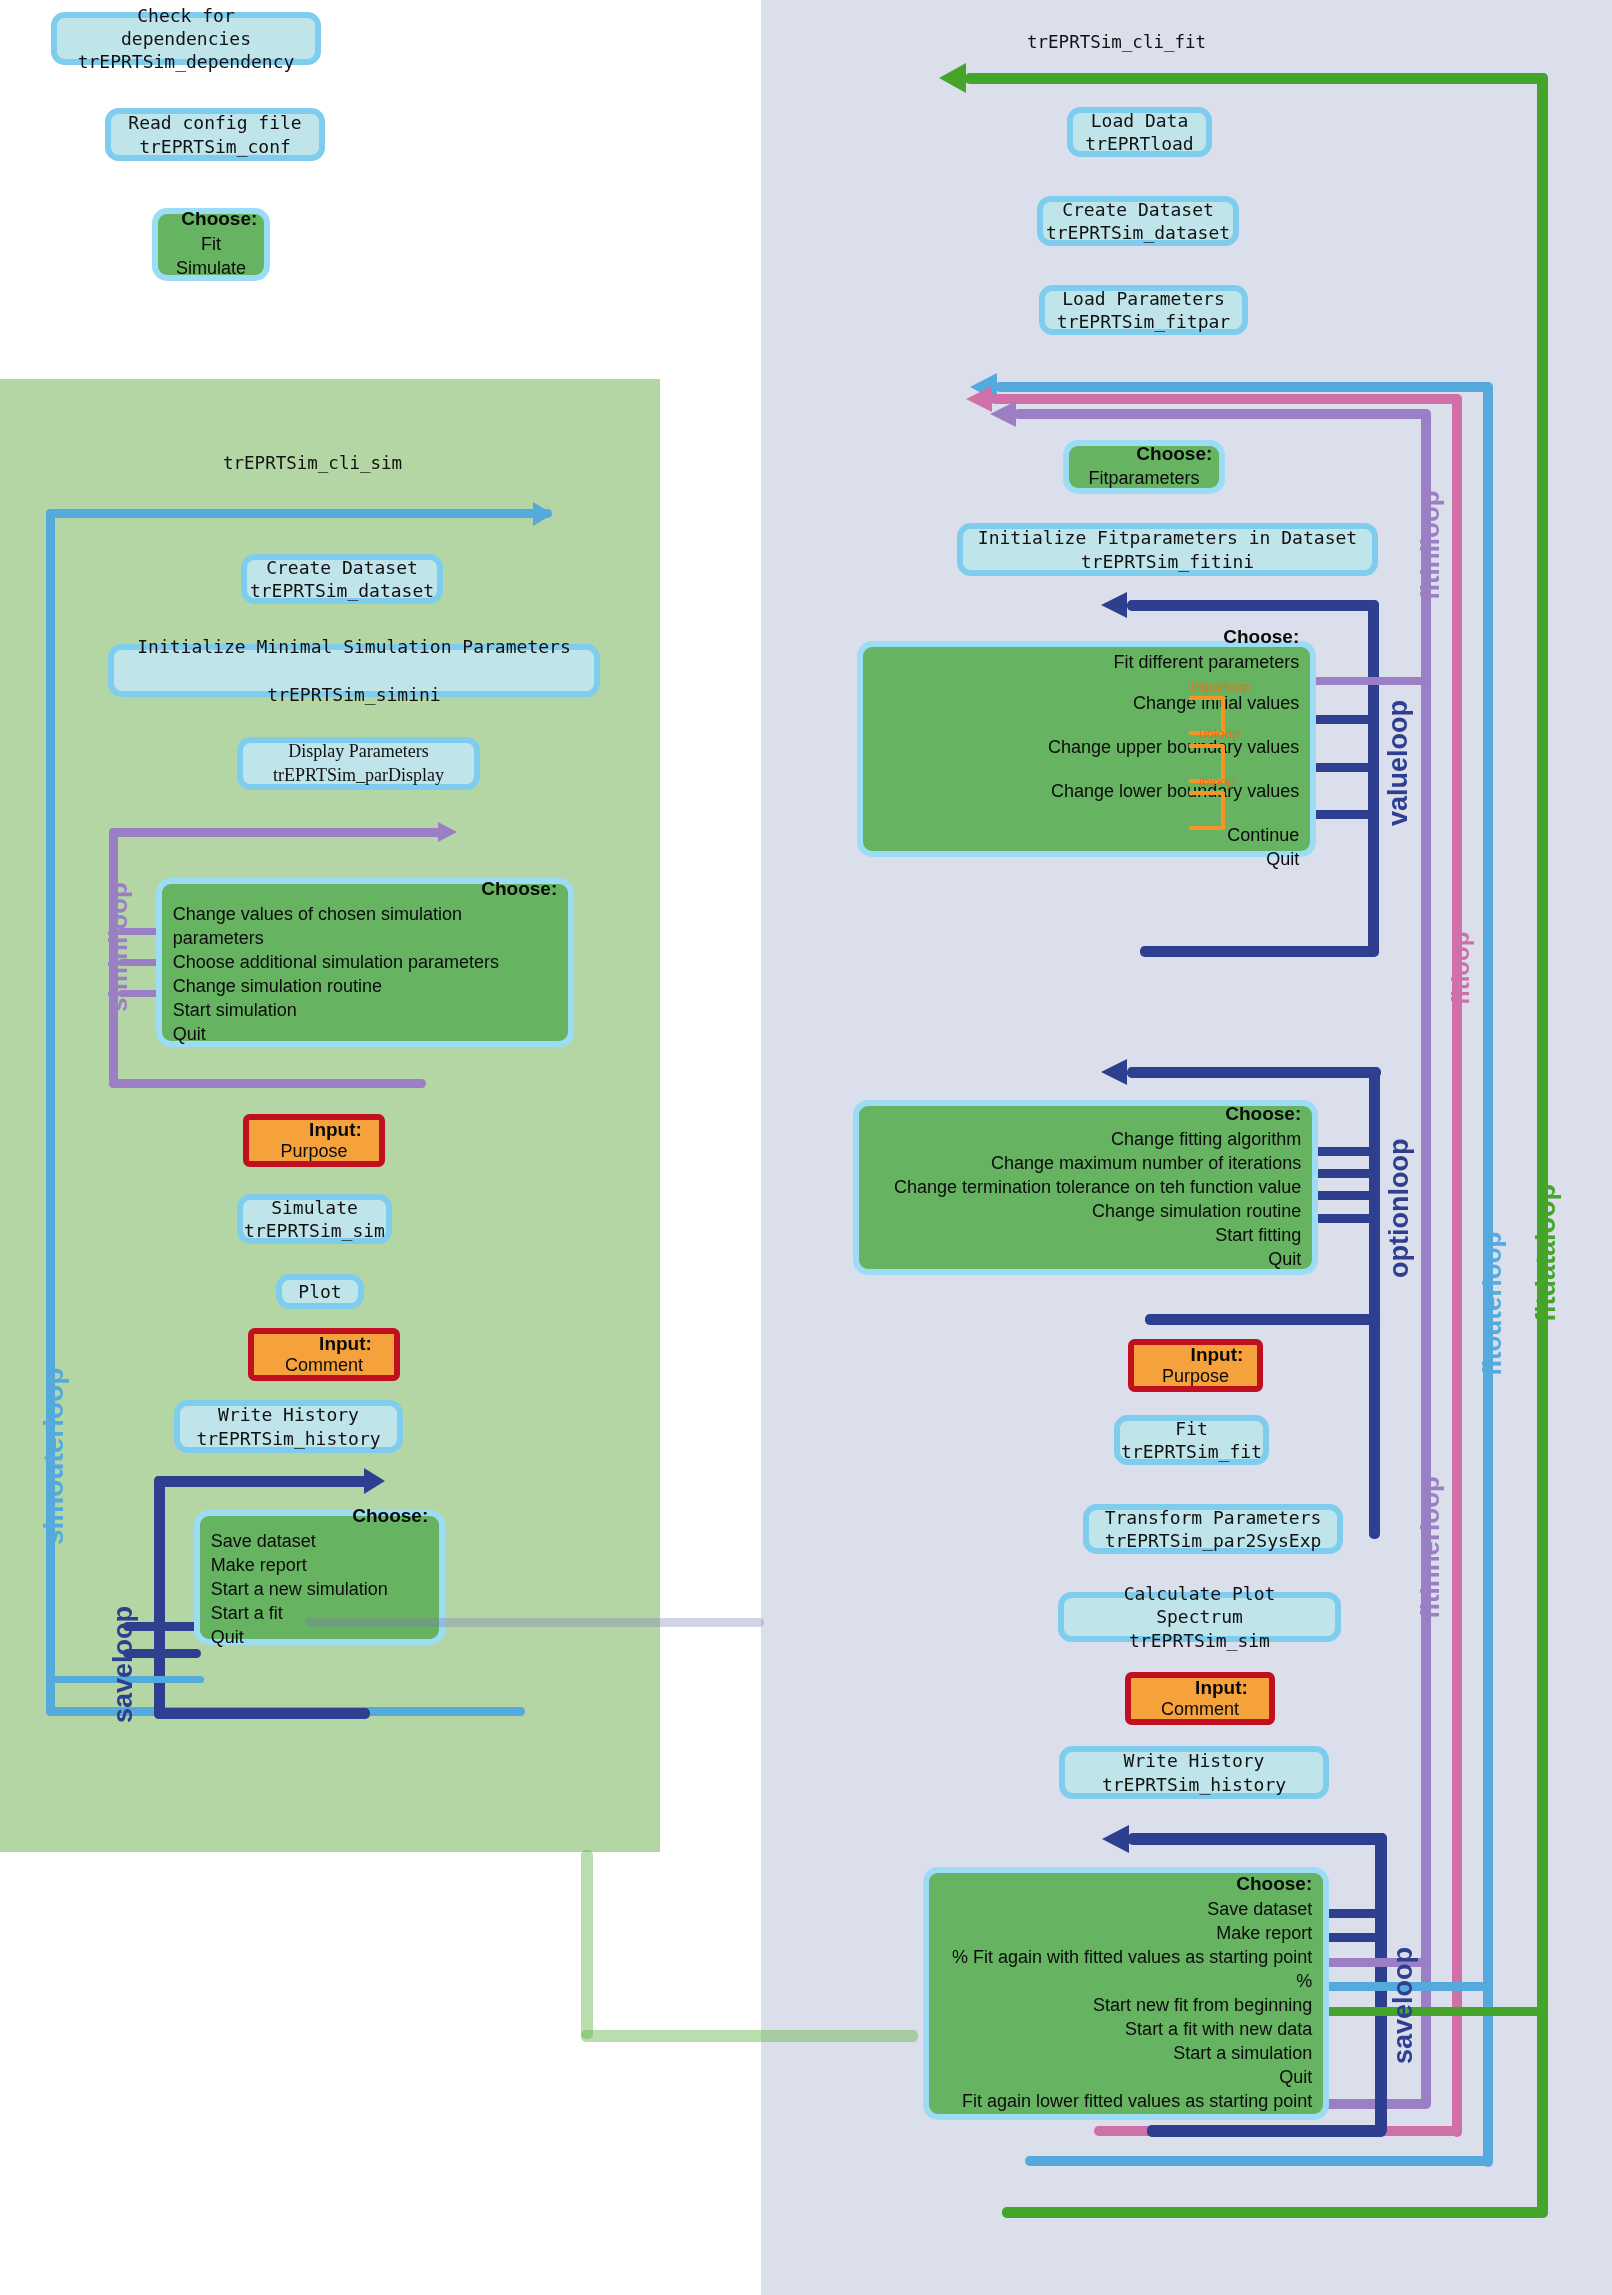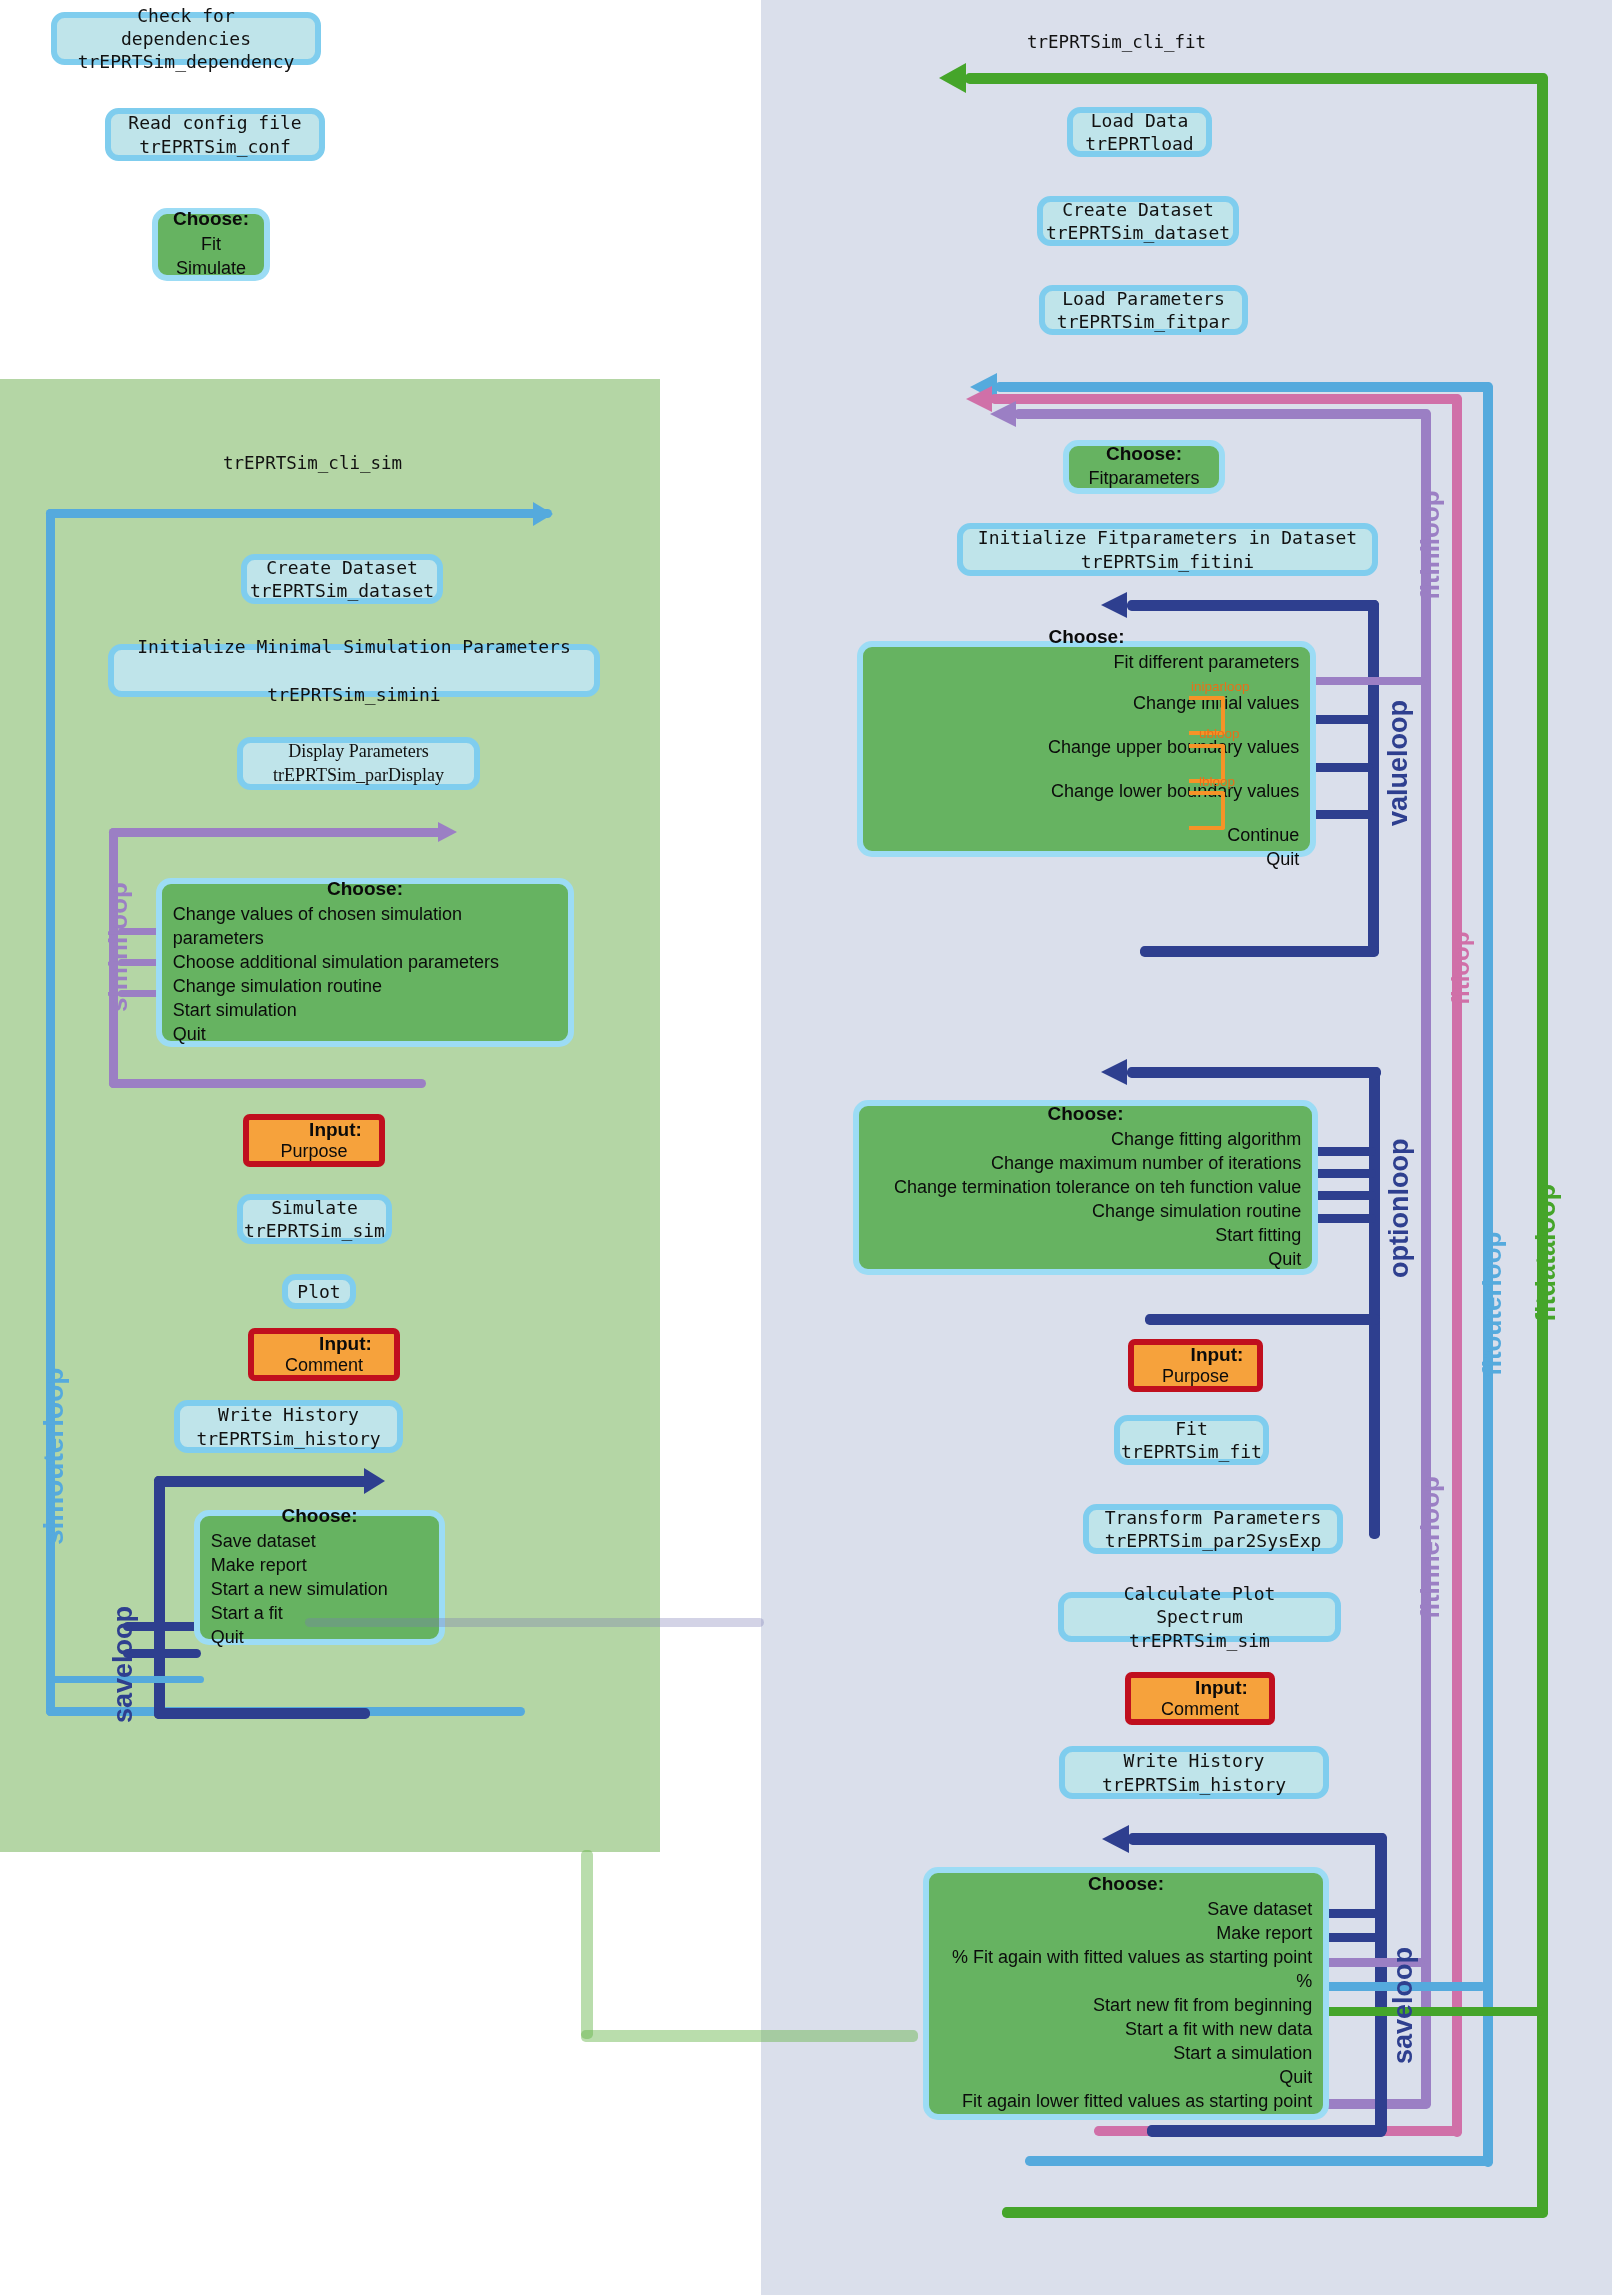--- a/index.html
+++ b/index.html
@@ -25,21 +25,21 @@
 
   
   .fn { background:#bfe4ea; border:6px solid #7fcdee; border-radius:13.5px;
         font-family:"DejaVu Sans Mono", monospace; font-size:18px; color:#111;
         line-height:1.28; padding:6.7px 12px; }
 
   
   .choose { background:#66b361; border:6px solid #9cdcf5; border-radius:15px;
             font-family:"Liberation Sans", sans-serif; color:#0b0b0b;
             padding:8px 10.8px; }
-  .choose .hdr { font-weight:bold; font-size:19px; text-align:center;
+  .choose .hdr { font-weight:bold; font-size:19px; text-align:right;
                  width:100%; margin-bottom:2.7px; }
   .choose .opts { font-size:18px; line-height:1.33; }
   .opts.left  { text-align:left;  align-self:flex-start; }
   .opts.right { text-align:right; align-self:flex-end; }
   .opts.center{ text-align:center; }
 
   
   .input-box { background:#f6a23c; border:6px solid #c00f1e; border-radius:6.7px;
                font-family:"Liberation Sans", sans-serif; color:#0b0b0b;
                padding:5.4px 10.8px; }
@@ -130,21 +130,21 @@
   <div class="node input-box" style="left:243px; top:1114px; width:142px; height:53px;">
     <div class="hdr">Input:</div>
     <div class="val">Purpose</div>
   </div>
 
   <div class="node fn" style="left:237px; top:1194px; width:155px; height:50px;">
     <div>Simulate</div>
     <div>trEPRTSim_sim</div>
   </div>
 
-  <div class="node fn" style="left:282px; top:1274px; width:74px; height:35px;">
+  <div class="node fn" style="left:276px; top:1274px; width:88px; height:35px;">
     <div>Plot</div>
   </div>
 
   <div class="node input-box" style="left:248px; top:1328px; width:152px; height:53px;">
     <div class="hdr">Input:</div>
     <div class="val">Comment</div>
   </div>
 
   <div class="node fn" style="left:174px; top:1400px; width:229px; height:53px;">
     <div>Write History</div>

